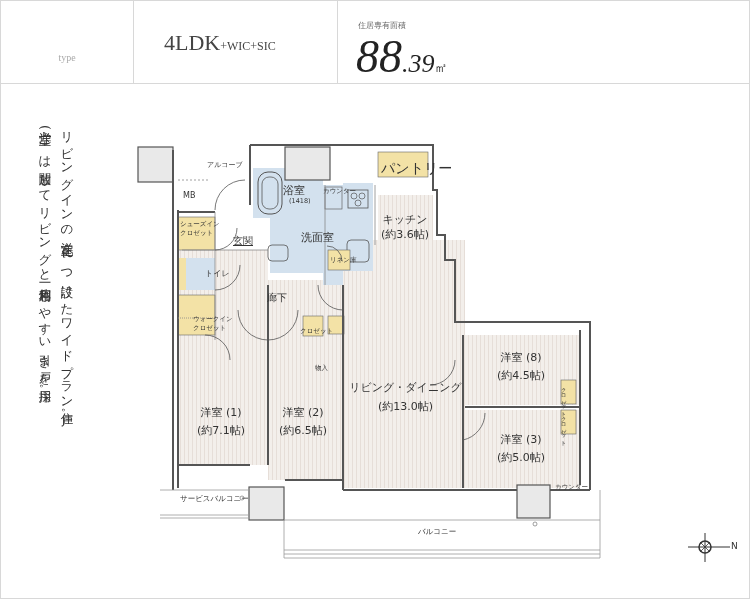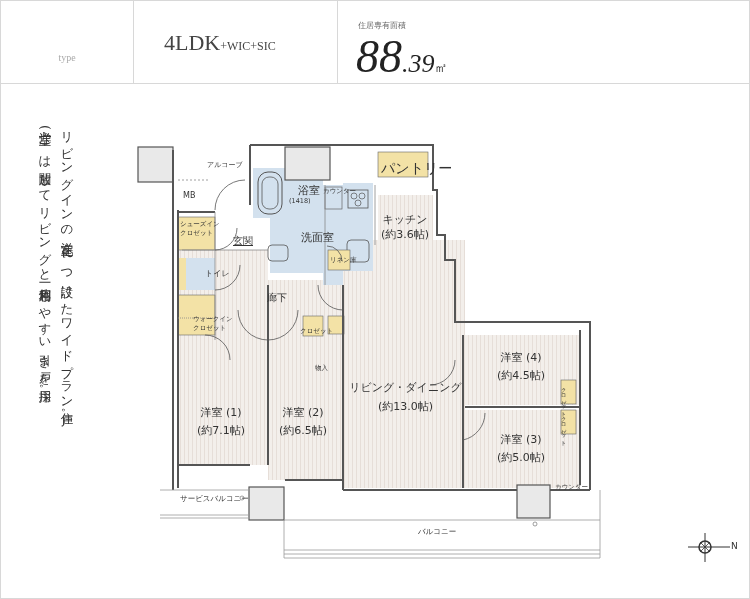--- a/index.html
+++ b/index.html
@@ -161,36 +161,36 @@
     <line x1="284" y1="558" x2="600" y2="558"></line>
     <line x1="284" y1="520" x2="284" y2="558"></line>
     <line x1="600" y1="490" x2="600" y2="558"></line>
   </g>
   <circle cx="535" cy="524" r="2" fill="none" stroke="#777" stroke-width="0.7"></circle>
   <circle cx="242" cy="498" r="2" fill="none" stroke="#777" stroke-width="0.7"></circle>
 </svg>
 
 <div class="small-label" style="left:207px;top:160px;font-size:7px;">アルコーブ</div>
 <div class="small-label" style="left:183px;top:191px;font-size:8px;text-align:right;">MB</div>
-<div class="room-label" style="left:283px;top:183px;margin-left:15px;">浴室</div>
+<div class="room-label" style="left:283px;top:183px;">浴室</div>
 <div class="small-label" style="left:289px;top:197px;">(1418)</div>
 <div class="small-label" style="left:323px;top:187px;">カウンター</div>
 <div class="small-label" style="left:381px;top:160px;font-size:14px;">パントリー</div>
 <div class="room-label" style="left:380px;top:212px;width:50px;"><span>キッチン</span><br><span>(約3.6帖)</span></div>
 <div class="small-label" style="left:180px;top:220px;"><span>シューズイン</span><br><span>クロゼット</span></div>
 <div class="room-label" style="left:233px;top:233px;font-size:10px;text-decoration:underline;">玄関</div>
 <div class="room-label" style="left:301px;top:230px;">洗面室</div>
 <div class="small-label" style="left:330px;top:256px;">リネン庫</div>
 <div class="small-label" style="left:205px;top:268px;font-size:8px;">トイレ</div>
 <div class="room-label" style="left:267px;top:290px;font-size:10px;">廊下</div>
 <div class="small-label" style="left:193px;top:315px;"><span>ウォークイン</span><br><span>クロゼット</span></div>
 <div class="small-label" style="left:300px;top:327px;">クロゼット</div>
 <div class="small-label" style="left:315px;top:322px;margin-top:42px;">物入</div>
 <div class="room-label" style="left:348px;top:380px;width:115px;"><span>リビング・ダイニング</span><br><span style="line-height:24px;">(約13.0帖)</span></div>
-<div class="room-label" style="left:490px;top:350px;width:62px;"><span>洋室 (4)</span><br><span style="line-height:22px;">(約4.5帖)</span></div>
+<div class="room-label" style="left:490px;top:350px;width:62px;"><span>洋室 (8)</span><br><span style="line-height:22px;">(約4.5帖)</span></div>
 <div class="room-label" style="left:490px;top:432px;width:62px;"><span>洋室 (3)</span><br><span style="line-height:22px;">(約5.0帖)</span></div>
 <div class="room-label" style="left:190px;top:405px;width:62px;"><span>洋室 (1)</span><br><span style="line-height:22px;">(約7.1帖)</span></div>
 <div class="room-label" style="left:272px;top:405px;width:62px;"><span>洋室 (2)</span><br><span style="line-height:22px;">(約6.5帖)</span></div>
 <div class="small-label" style="left:561px;top:383px;writing-mode:vertical-rl;font-size:5.5px;">クロゼット</div>
 <div class="small-label" style="left:561px;top:412px;writing-mode:vertical-rl;font-size:5.5px;">クロゼット</div>
 <div class="small-label" style="left:555px;top:483px;">カウンター</div>
 <div class="small-label" style="left:180px;top:494px;font-size:7.5px;">サービスバルコニー</div>
 <div class="small-label" style="left:418px;top:527px;font-size:7.5px;">バルコニー</div>
 
 <svg class="compass" width="45" height="35" viewBox="0 0 45 35">

